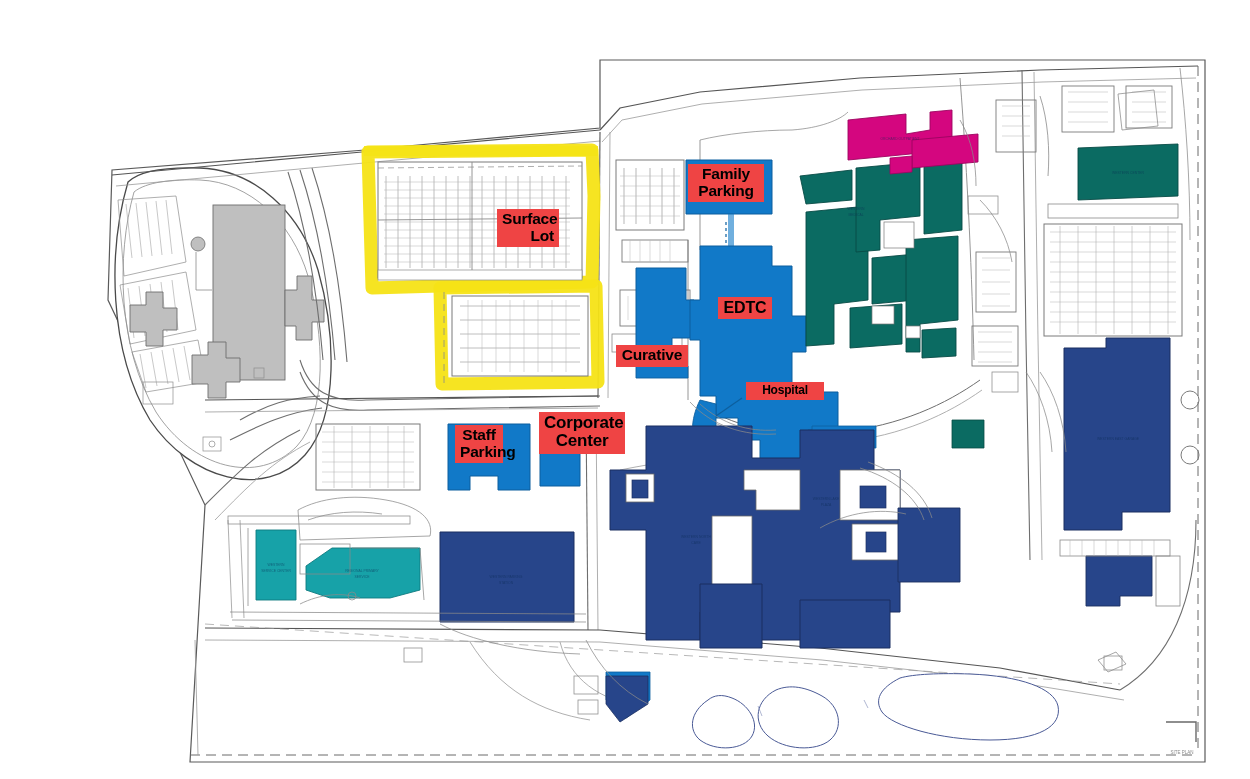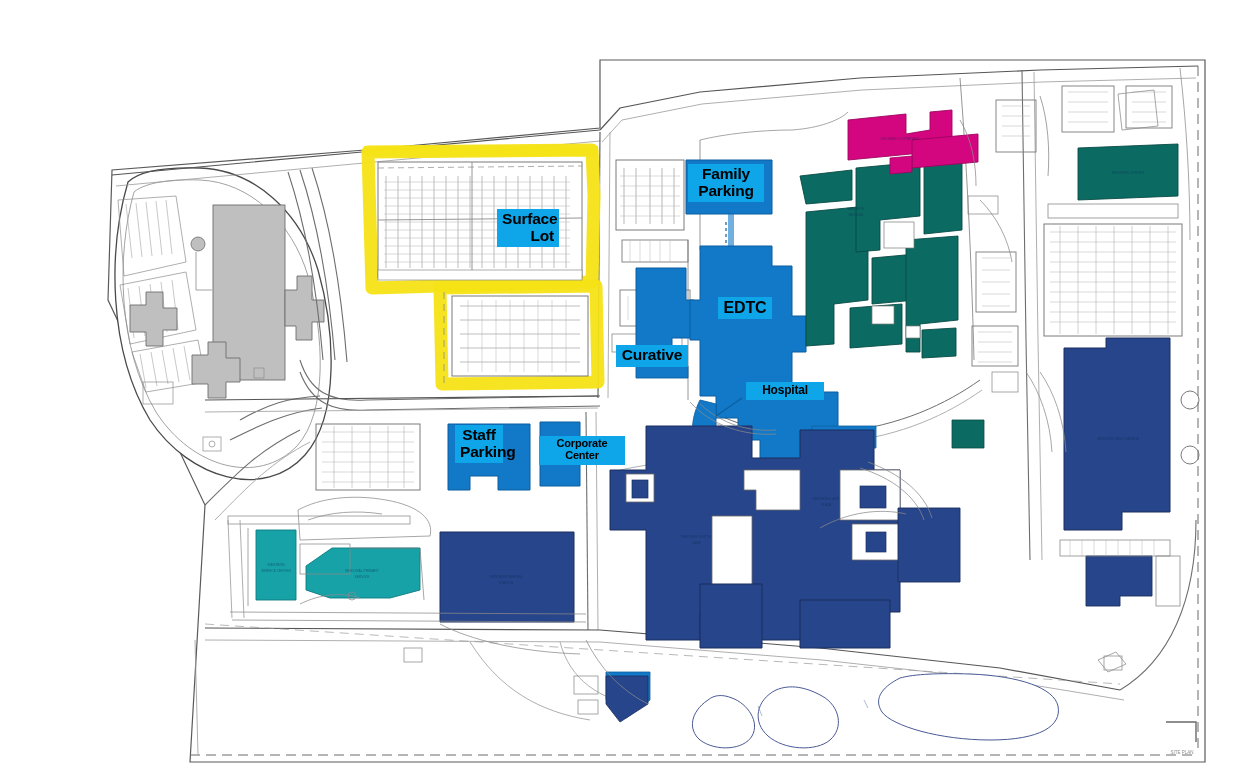--- a/index.html
+++ b/index.html
@@ -17,39 +17,39 @@
     overflow: hidden;
   }
   #map-svg {
     position: absolute;
     top: 0; left: 0;
     width: 1250px;
     height: 779px;
   }
   .callout {
     position: absolute;
-    background: #0ea5e9;
+    background: #ef4444;
     color: #000000;
     font-family: "Liberation Sans", sans-serif;
     font-weight: bold;
     text-align: center;
     line-height: 1.08;
     letter-spacing: -0.2px;
     white-space: pre-line;
     padding: 2px 5px 3px 5px;
     box-sizing: border-box;
     z-index: 40;
   }
   .callout.c-family   { left: 688px; top: 164px; width: 76px;  font-size: 15.5px; }
   .callout.c-edtc     { left: 718px; top: 297px; width: 54px;  font-size: 16px; }
   .callout.c-curative { left: 616px; top: 345px; width: 72px;  font-size: 15.5px; }
   .callout.c-hospital { left: 746px; top: 382px; width: 78px;  font-size: 12px; }
   .callout.c-surface  { left: 497px; top: 209px; width: 62px;  font-size: 15.5px; text-align: right; }
   .callout.c-staff    { left: 455px; top: 425px; width: 48px;  font-size: 15.5px; }
-  .callout.c-corp     { left: 539px; top: 436px; width: 86px;  font-size: 11px; }
+  .callout.c-corp     { left: 539px; top: 412px; width: 86px;  font-size: 17px; }
 </style>
 </head>
 <body>
 
 <div id="map-root">
 
   <svg id="map-svg" viewBox="0 0 1250 779" xmlns="http://www.w3.org/2000/svg">
 
     <defs>
       <g id="stall-row-h">

